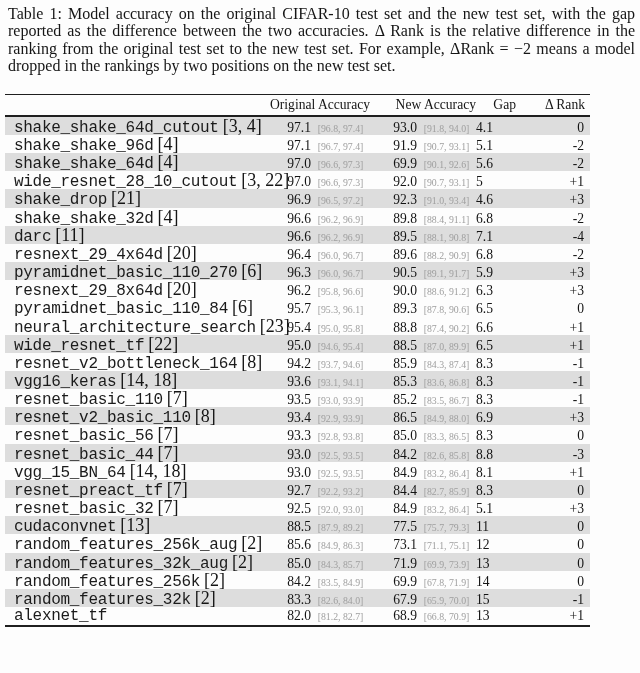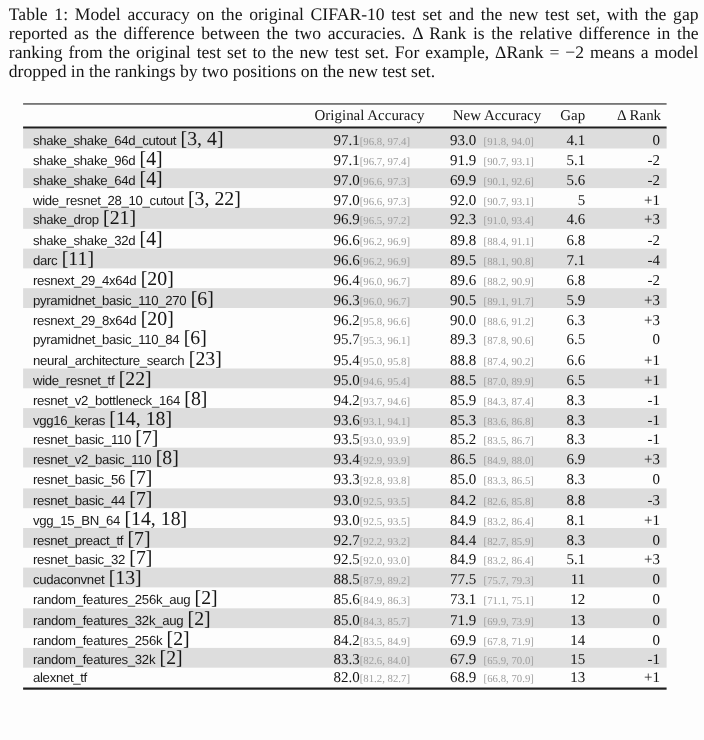--- a/index.html
+++ b/index.html
@@ -18,21 +18,21 @@
     font-family:"Liberation Serif", serif;
     overflow:hidden;
   }
   .caption{
     position:absolute;left:8px;top:5px;width:627px;
     font-size:16px;line-height:17.4px;
     text-align:justify;
     margin:0;
   }
   #tbl{
-    position:absolute;left:21px;top:94px;width:585px;
+    position:absolute;left:5px;top:94px;width:585px;
   }
   .rule-top{height:1.4px;background:var(--rule);}
   .rule-mid{height:1.9px;background:var(--rule);}
   .rule-bot{height:1.5px;background:var(--rule);}
   .hdr{
     height:19.5px;line-height:19.5px;
     font-size:0;white-space:nowrap;
   }
   .hdr>span{display:inline-block;vertical-align:baseline;font-size:13.6px;line-height:19.5px;}
   .h-name{width:234px;}
@@ -42,35 +42,35 @@
   .h-rank{width:73px;text-align:right;box-sizing:border-box;padding-right:4px;}
   .row{
     height:18.16px;line-height:18.16px;
     font-size:0;white-space:nowrap;
   }
   .row.shaded{background:var(--shade);}
   .row>span{display:inline-block;vertical-align:baseline;line-height:18.16px;}
   .c-name{width:234px;box-sizing:border-box;padding-left:9px;text-align:left;font-size:0;}
   .c-name .mono{
     display:inline-block;vertical-align:baseline;
-    font-family:Liberation Sans, sans-serif;
-    font-size:12px;letter-spacing:-0.3px;
+    font-family:Liberation Mono, monospace;
+    font-size:16px;letter-spacing:-0.3px;
     color:#1b1b1b;margin-right:4px;line-height:18.16px;
   }
   .c-name .cite{
     display:inline-block;vertical-align:baseline;
     font-size:18px;line-height:18.16px;text-align:right;
   }
   .val{font-size:13.6px;color:#141414;}
   .ci{font-size:9.8px;color:var(--ci);}
   .c-oval{width:72px;text-align:right;}
-  .c-oci {width:59px;text-align:left;}
+  .c-oci {width:59px;text-align:center;}
   .c-nval{width:47px;text-align:right;}
   .c-nci {width:59px;text-align:center;}
-  .c-gap {width:40px;text-align:right;}
+  .c-gap {width:40px;text-align:left;}
   .c-rank{width:73px;text-align:right;box-sizing:border-box;padding-right:5px;}
 </style>
 </head>
 <body>
 
 <p class="caption">Table 1: Model accuracy on the original CIFAR-10 test set and the new test set, with the gap reported as the difference between the two accuracies. Δ Rank is the relative difference in the ranking from the original test set to the new test set. For example, ΔRank = −2 means a model dropped in the rankings by two positions on the new test set.</p>
 
 <div id="tbl">
   <div class="rule-top"></div>
   <div class="hdr">

